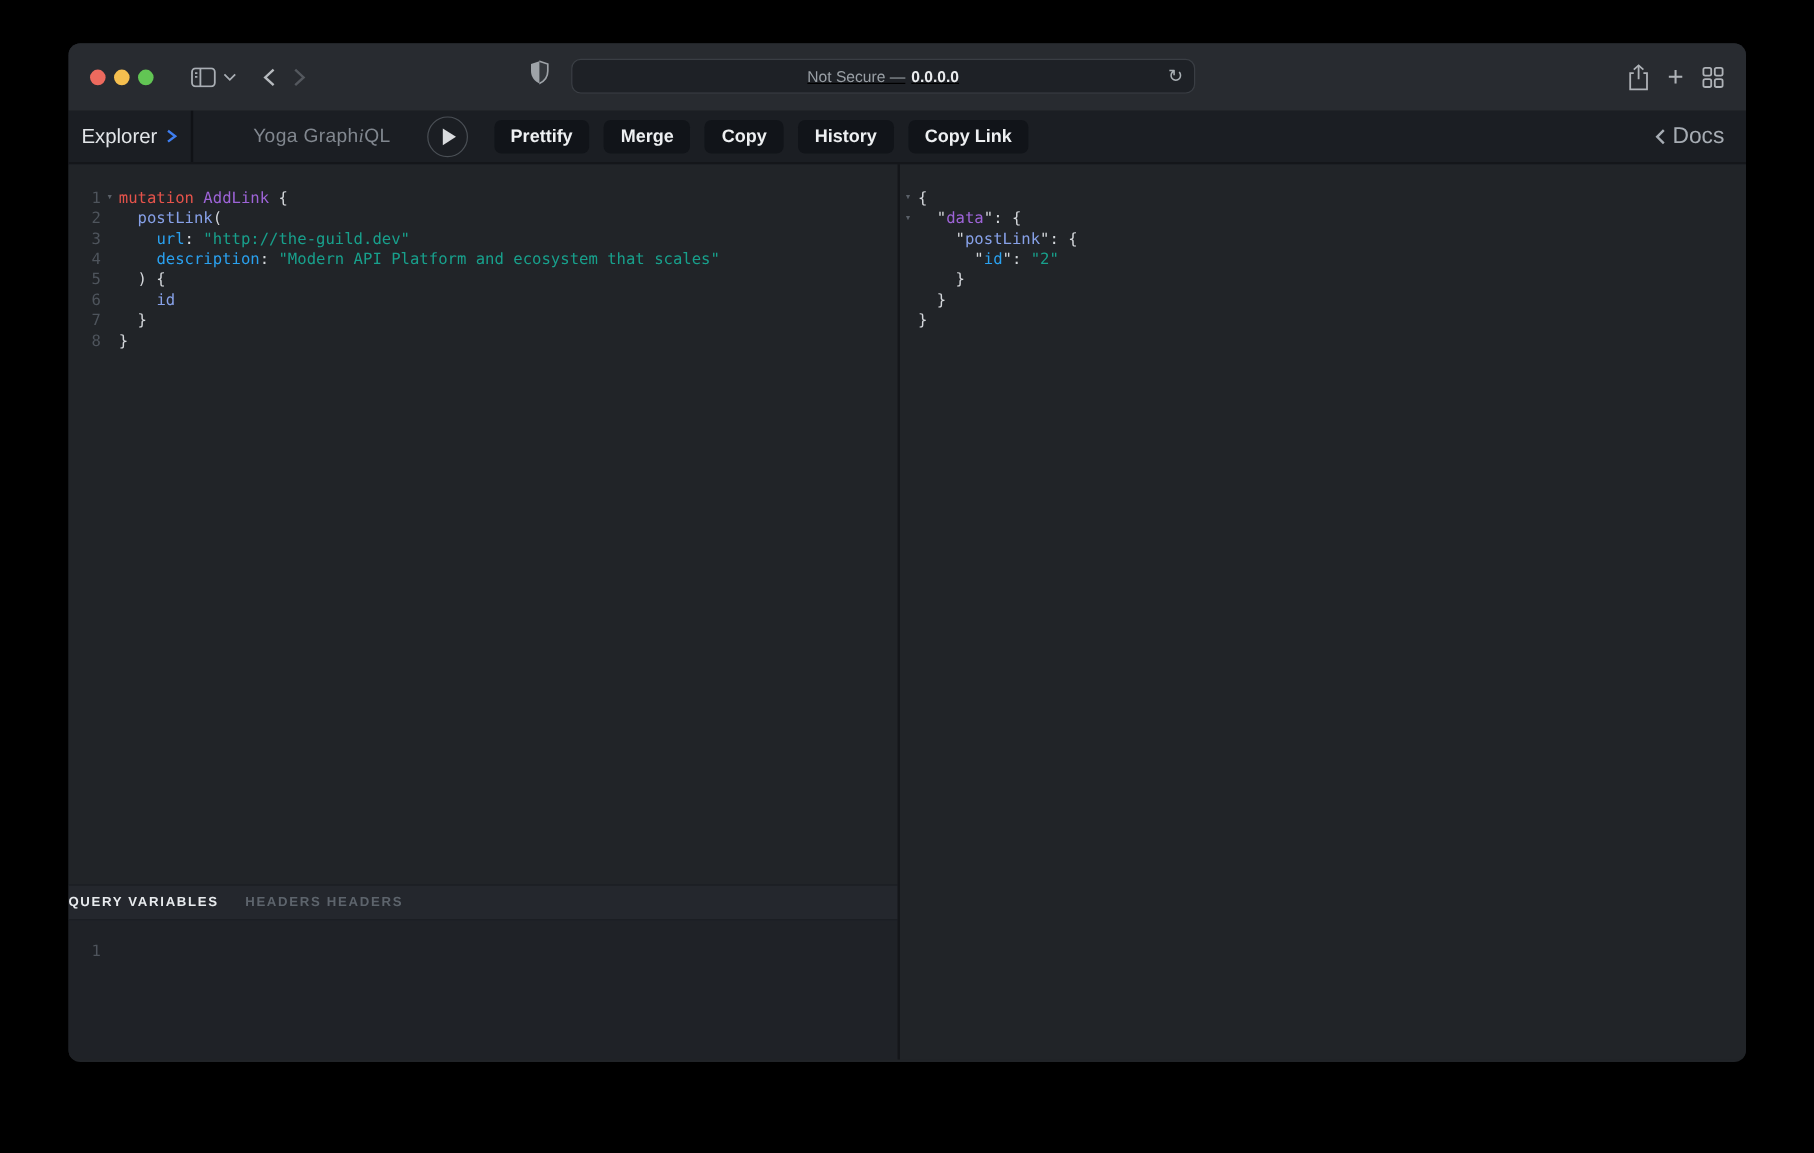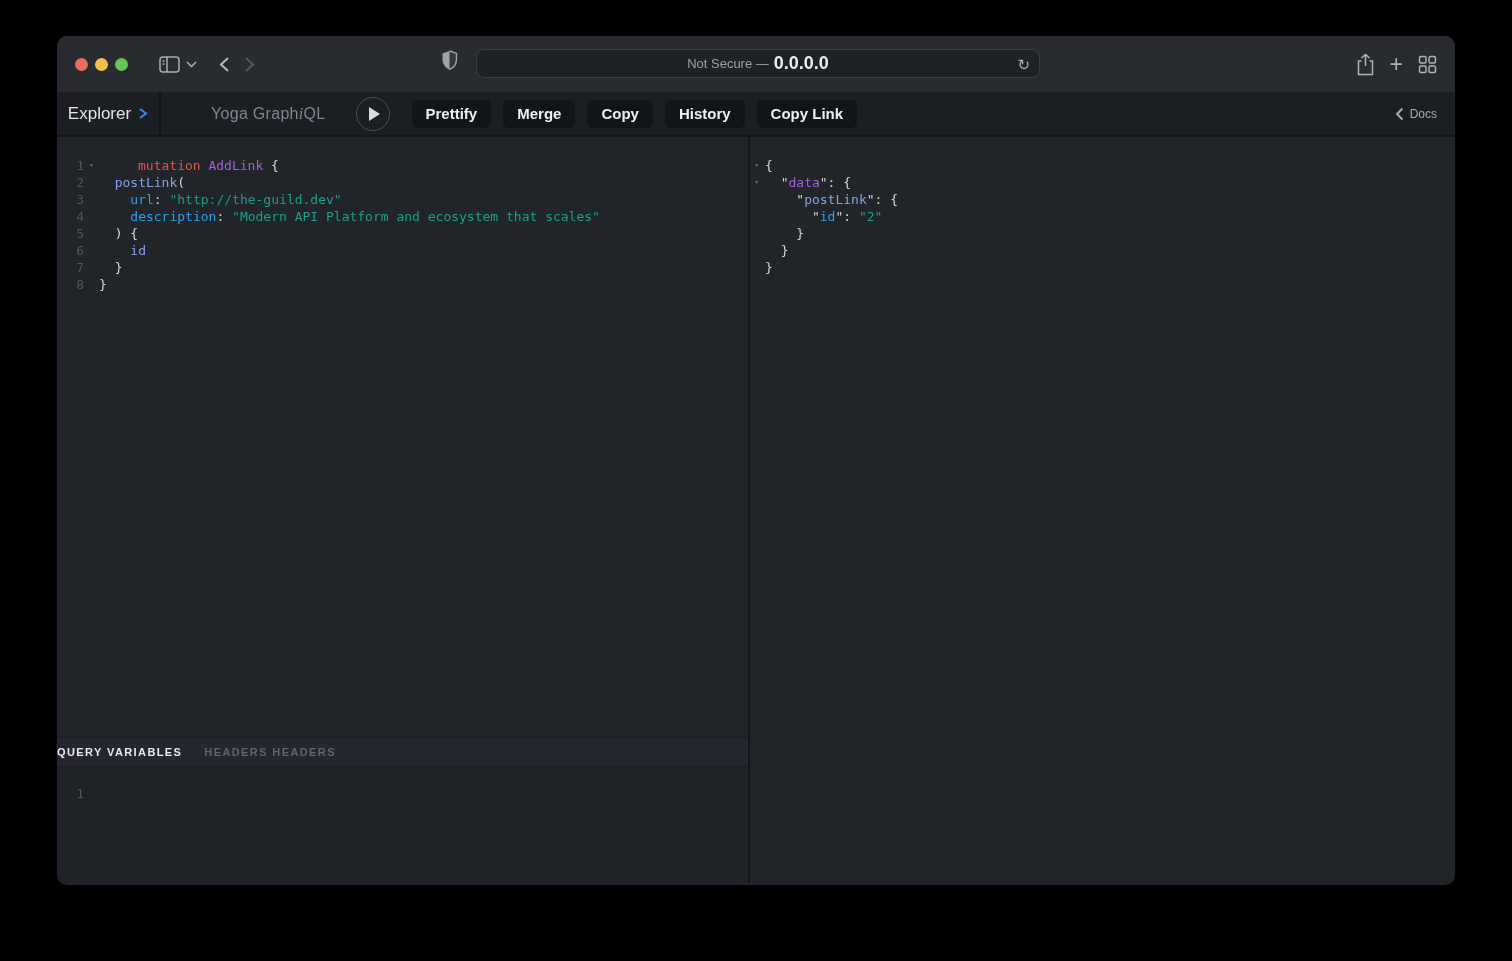--- a/index.html
+++ b/index.html
@@ -14,25 +14,25 @@
   .traffic { display:flex; gap:7px; margin-left:18px; }
   .tl { width:13px; height:13px; border-radius:50%; }
   .tl-close { background:var(--wc-close); }
   .tl-minimize { background:var(--wc-minimize); }
   .tl-zoom { background:var(--wc-zoom); }
   .tb-icon { display:flex; align-items:center; justify-content:center; color:#a9aeb4; }
   .sidebar-group { display:flex; align-items:center; margin-left:31px; gap:6px; }
   .nav-back { margin-left:22px; }
   .nav-fwd { margin-left:14px; }
   .shield-wrap { position:absolute; left:384px; top:14px; }
-  .urlbar { position:absolute; left:419px; top:13px; width:564px; height:29px;
+  .urlbar { position:absolute; left:419px; top:13px; width:520px; height:29px;
             background:#1e2126; border:1px solid #3a3e44; border-radius:8px;
-            display:flex; align-items:center; justify-content:center; }
+            display:flex; align-items:center; justify-content:center;text-decoration:underline; }
   .urlbar .sec { color:#9aa0a6; font-size:13px; }
-  .urlbar .addr { color:#eaecee; font-size:18px; font-weight:600; margin-left:5px; }
+  .urlbar .addr { color:#eaecee; font-size:13px; font-weight:600; margin-left:5px; }
   .refresh { position:absolute; right:9px; top:50%; transform:translateY(-50%);
              color:#aab0b5; font-size:15px; line-height:1; }
   .right-icons { position:absolute; right:18px; top:0; height:56px; display:flex;
                  align-items:center; gap:15px; }
   .plus-glyph { font-size:23px; font-weight:300; color:#aeb2b7; line-height:1; }
 
   
   .gql-toolbar { height:45px; background:#1b1e23; border-bottom:2px solid #14161a;
                  display:flex; align-items:center; }
   .explorer-section { width:104px; height:100%; display:flex; align-items:center;
@@ -46,36 +46,36 @@
               border:1.5px solid #4a4f55; display:flex; align-items:center;
               justify-content:center; cursor:pointer; background:transparent; flex-shrink:0; }
   .play-tri { width:0; height:0; border-left:11px solid #d9dbde;
               border-top:7px solid transparent; border-bottom:7px solid transparent;
               margin-left:3px; }
   .btns { display:flex; gap:12px; margin-left:22px; }
   .tb-btn { background:#111419; border:none; border-radius:6px; height:28px;
             padding:0 14px; color:#eef0f2; font-size:15px; font-weight:600;
             font-family:"Liberation Sans", sans-serif; cursor:pointer; white-space:nowrap; }
   .docs { margin-left:auto; margin-right:18px; display:flex; align-items:center; gap:6px;
-          color:#a6acb3; font-size:12px; cursor:pointer; }
+          color:#a6acb3; font-size:19px; cursor:pointer; }
 
   
   .content { display:flex; height:746px; }
   .left-pane { width:691px; display:flex; flex-direction:column; }
   .pane-divider { width:2px; background:#14161a; cursor:col-resize; }
   .right-pane { flex:1; background:#212428; padding-top:20px; overflow:hidden; }
 
   .query-editor { height:600px; background:#212428; padding-top:20px; overflow:hidden; }
 
   .mono, .cl { font-family:"DejaVu Sans Mono", monospace; font-size:13px; }
   .cl { display:flex; height:17px; line-height:17px; white-space:pre; }
   .ln { width:27px; text-align:right; color:var(--c-line_number); flex-shrink:0; }
   .fold { width:15px; text-align:center; color:var(--c-fold_arrow); font-size:9px; flex-shrink:0; }
   .right-pane .fold { width:15px; text-align:left; padding-left:4px; }
-  .tok-keyword { color:var(--c-keyword);margin-left:39px; }
+  .tok-keyword { color:var(--c-keyword); }
   .tok-definition { color:var(--c-definition); }
   .tok-property { color:var(--c-property); }
   .tok-attribute { color:var(--c-attribute); }
   .tok-string { color:var(--c-string); }
   .tok-punctuation, .tok-plain { color:var(--c-punctuation); }
 
   .tabbar { height:30px; background:#24272d; border-top:1px solid #1a1d22;
             border-bottom:1px solid #1a1d22; display:flex; align-items:center;
             gap:22px; }
   .tab { font-size:11px; font-weight:700; letter-spacing:1.4px; cursor:pointer; }

